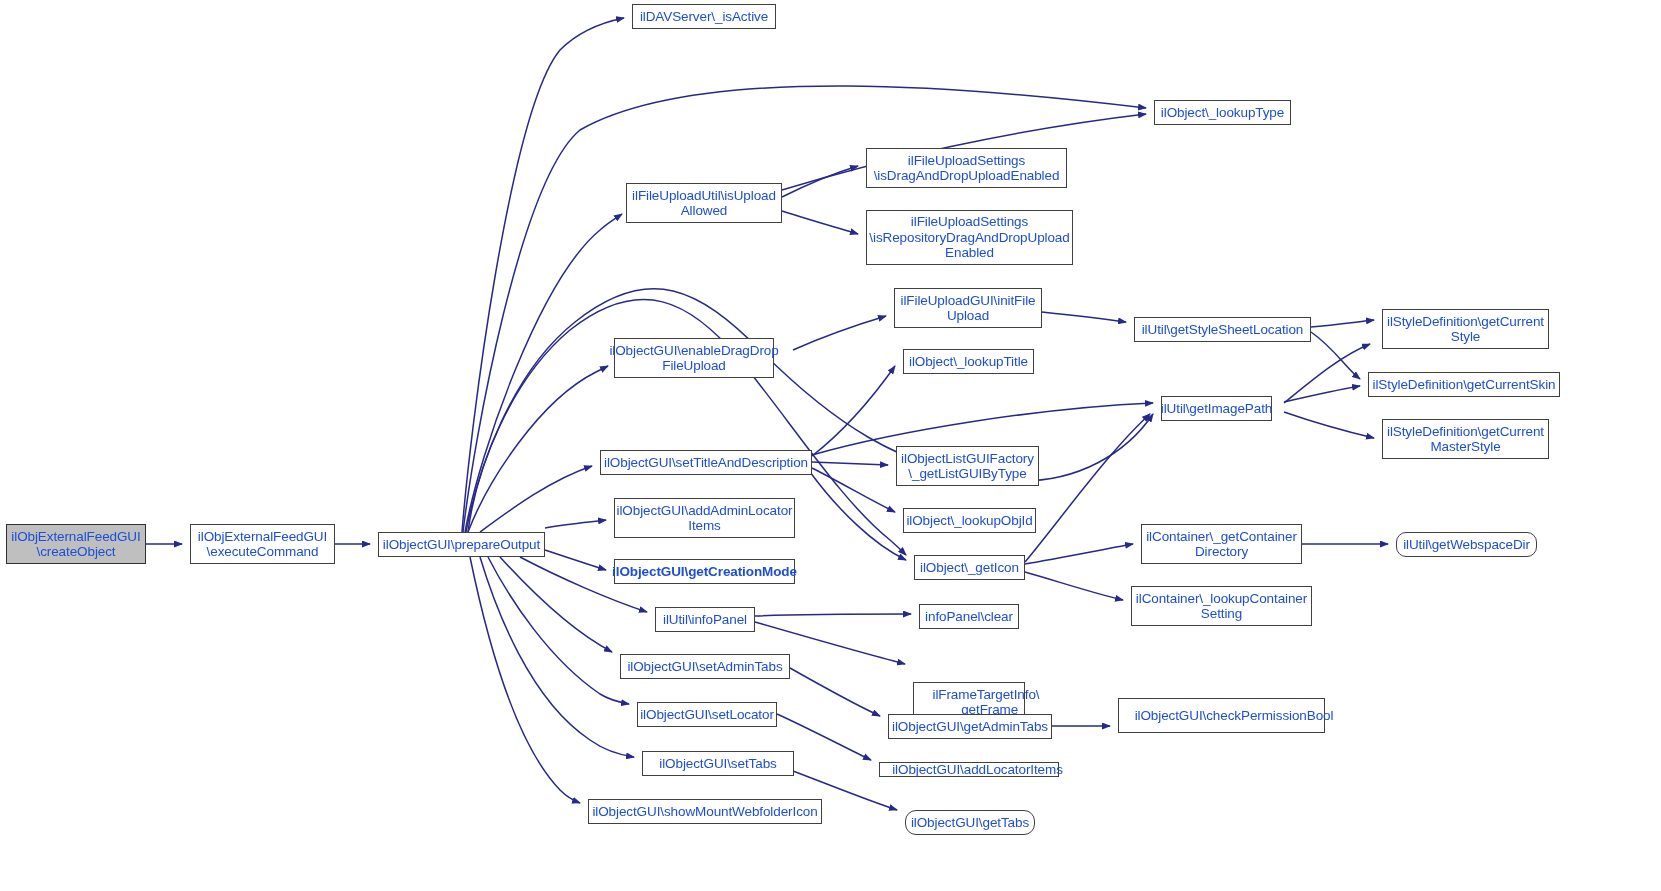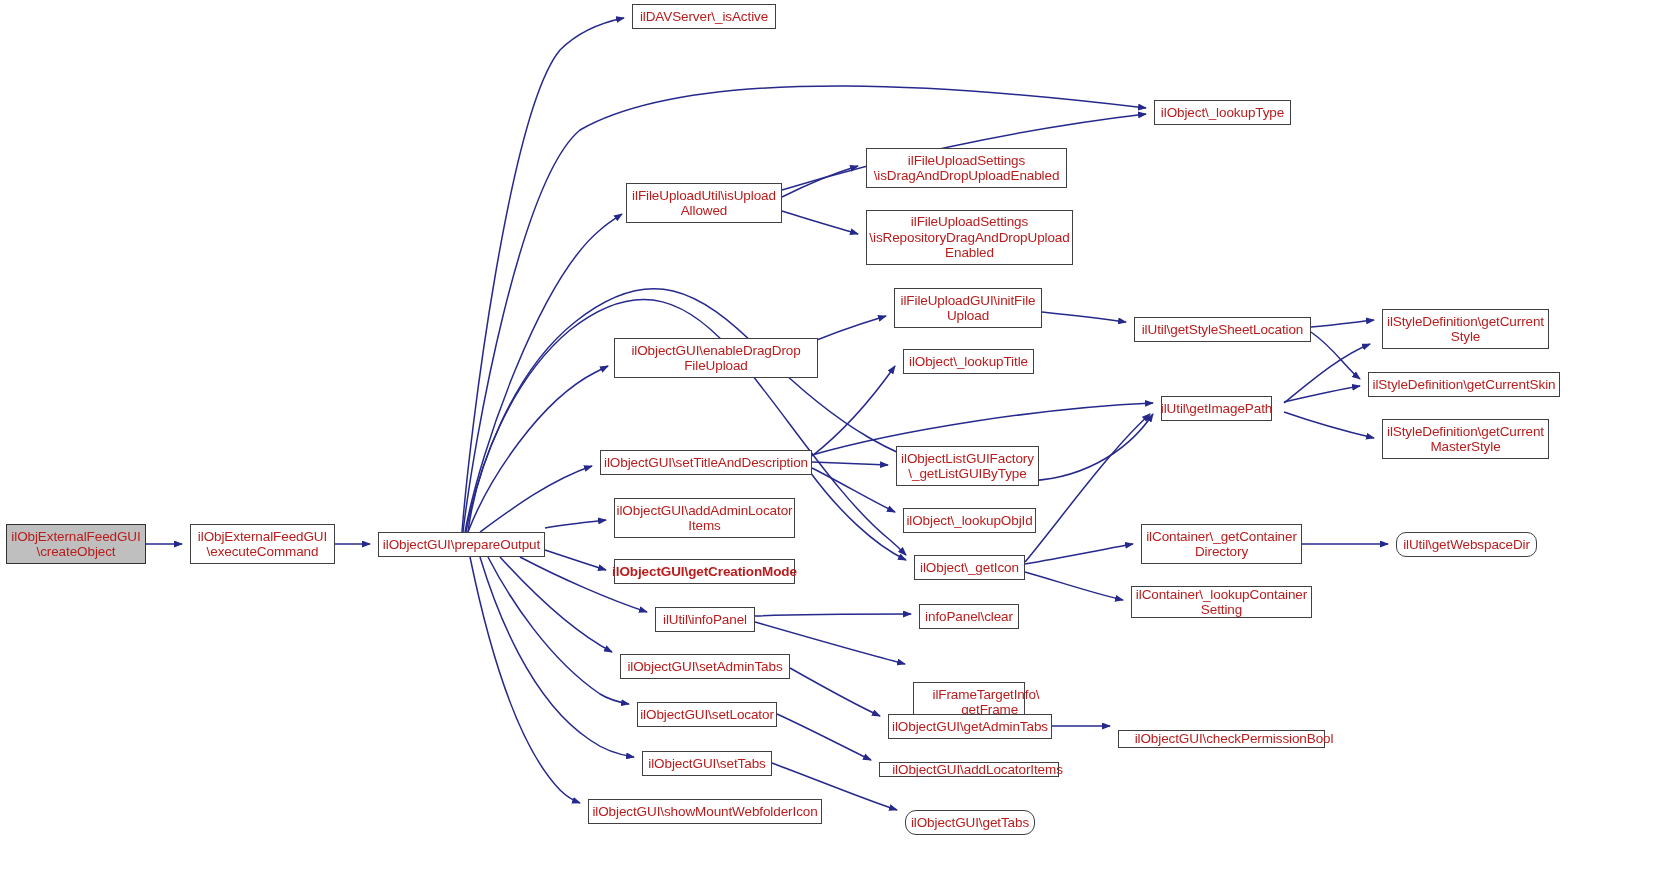--- a/index.html
+++ b/index.html
@@ -21,21 +21,21 @@
     top: 0;
     width: 1661px;
     height: 891px;
     pointer-events: none;
   }
   .node {
     position: absolute;
     box-sizing: border-box;
     border: 1px solid #404040;
     background: #ffffff;
-    color: #b91c1c;
+    color: #1d4ed8;
     display: flex;
     align-items: center;
     justify-content: center;
     text-align: center;
     font-size: 13.5px;
     line-height: 15.5px;
     letter-spacing: -0.1px;
     white-space: pre-line;
     padding: 1px 3px;
     z-index: 2;
@@ -107,51 +107,51 @@
       <div class="node" style="left: 378px; top: 532px; width: 167px; height: 25px;">ilObjectGUI\prepareOutput</div>
       <div class="node" style="left: 632px; top: 4px; width: 144px; height: 25px;">ilDAVServer\_isActive</div>
       <div class="node" style="left: 626px; top: 183px; width: 156px; height: 40px;">ilFileUploadUtil\isUpload
 Allowed</div>
       <div class="node" style="left: 866px; top: 148px; width: 201px; height: 40px;">ilFileUploadSettings
 \isDragAndDropUploadEnabled</div>
       <div class="node" style="left: 866px; top: 210px; width: 207px; height: 55px;">ilFileUploadSettings
 \isRepositoryDragAndDropUpload
 Enabled</div>
       <div class="node" style="left: 1154px; top: 100px; width: 137px; height: 25px;">ilObject\_lookupType</div>
-      <div class="node" style="left: 614px; top: 338px; width: 204px; height: 40px;">ilObjectGUI\enableDragDrop
+      <div class="node" style="left: 614px; top: 338px; width: 160px; height: 40px;">ilObjectGUI\enableDragDrop
 FileUpload</div>
       <div class="node" style="left: 894px; top: 288px; width: 148px; height: 40px;">ilFileUploadGUI\initFile
 Upload</div>
       <div class="node" style="left: 903px; top: 349px; width: 131px; height: 25px;">ilObject\_lookupTitle</div>
       <div class="node" style="left: 600px; top: 450px; width: 212px; height: 25px;">ilObjectGUI\setTitleAndDescription</div>
       <div class="node" style="left: 896px; top: 446px; width: 143px; height: 40px;">ilObjectListGUIFactory
 \_getListGUIByType</div>
       <div class="node" style="left: 903px; top: 508px; width: 133px; height: 25px;">ilObject\_lookupObjId</div>
       <div class="node" style="left: 914px; top: 555px; width: 111px; height: 25px;">ilObject\_getIcon</div>
       <div class="node" style="left: 614px; top: 498px; width: 181px; height: 40px;">ilObjectGUI\addAdminLocator
 Items</div>
       <div class="node" style="left: 614px; top: 559px; width: 181px; height: 25px; font-weight: bold;">ilObjectGUI\getCreationMode</div>
       <div class="node" style="left: 655px; top: 607px; width: 100px; height: 25px;">ilUtil\infoPanel</div>
       <div class="node" style="left: 919px; top: 604px; width: 100px; height: 25px;">infoPanel\clear</div>
       <div class="node" style="left: 913px; top: 682px; width: 112px; height: 40px; padding-left: 37px;">ilFrameTargetInfo\
 _getFrame</div>
       <div class="node" style="left: 620px; top: 654px; width: 170px; height: 25px;">ilObjectGUI\setAdminTabs</div>
       <div class="node" style="left: 637px; top: 702px; width: 140px; height: 25px;">ilObjectGUI\setLocator</div>
-      <div class="node" style="left: 642px; top: 751px; width: 130px; height: 25px;">ilObjectGUI\setTabs</div>
+      <div class="node" style="left: 642px; top: 751px; width: 152px; height: 25px;">ilObjectGUI\setTabs</div>
       <div class="node" style="left: 588px; top: 799px; width: 234px; height: 25px;">ilObjectGUI\showMountWebfolderIcon</div>
       <div class="node" style="left: 888px; top: 714px; width: 164px; height: 25px;">ilObjectGUI\getAdminTabs</div>
       <div class="node" style="left: 879px; top: 762px; width: 180px; height: 15px; padding-left: 20px;">ilObjectGUI\addLocatorItems</div>
       <div class="node" style="left: 905px; top: 810px; width: 130px; height: 25px; border-radius: 11px;">ilObjectGUI\getTabs</div>
-      <div class="node" style="left: 1118px; top: 730px; width: 207px; height: 18px; padding-left: 28px;">ilObjectGUI\checkPermissionBool</div>
+      <div class="node" style="left: 1118px; top: 698px; width: 207px; height: 35px; padding-left: 28px;">ilObjectGUI\checkPermissionBool</div>
       <div class="node" style="left: 1134px; top: 317px; width: 177px; height: 25px;">ilUtil\getStyleSheetLocation</div>
       <div class="node" style="left: 1161px; top: 396px; width: 111px; height: 25px;">ilUtil\getImagePath</div>
       <div class="node" style="left: 1382px; top: 309px; width: 167px; height: 40px;">ilStyleDefinition\getCurrent
 Style</div>
       <div class="node" style="left: 1368px; top: 372px; width: 192px; height: 25px;">ilStyleDefinition\getCurrentSkin</div>
       <div class="node" style="left: 1382px; top: 419px; width: 167px; height: 40px;">ilStyleDefinition\getCurrent
 MasterStyle</div>
       <div class="node" style="left: 1141px; top: 524px; width: 161px; height: 40px;">ilContainer\_getContainer
 Directory</div>
-      <div class="node" style="left: 1131px; top: 586px; width: 181px; height: 32px;">ilContainer\_lookupContainer
+      <div class="node" style="left: 1131px; top: 586px; width: 181px; height: 40px;">ilContainer\_lookupContainer
 Setting</div>
       <div class="node" style="left: 1396px; top: 532px; width: 141px; height: 25px; border-radius: 10px;">ilUtil\getWebspaceDir</div>
     </div>
 </div>
 
 </body></html>

